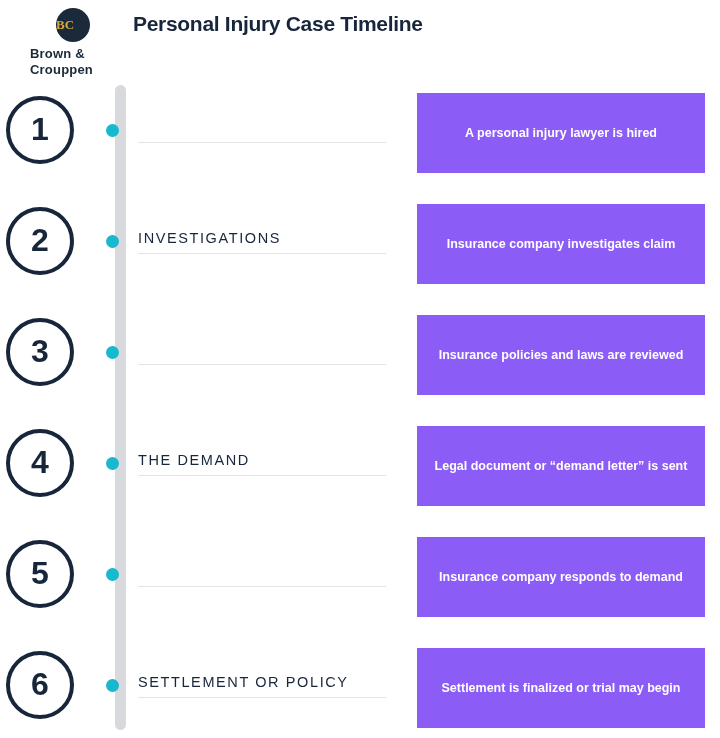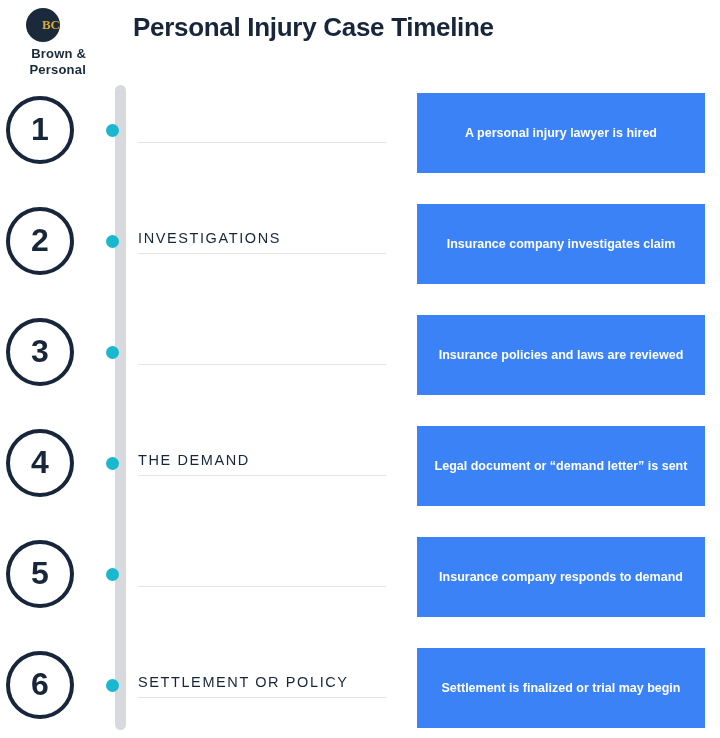--- a/index.html
+++ b/index.html
@@ -11,24 +11,24 @@
     width: 720px;
     height: 738px;
     font-family: "Liberation Sans", sans-serif;
     overflow: hidden;
     position: relative;
   }
 
   
   #logo-block {
     position: absolute;
-    left: 0;
+    left: 30px;
     top: 8px;
     width: 86px;
-    text-align: right;
+    text-align: left;
   }
   #logo-mark {
     width: 34px;
     height: 34px;
     border-radius: 50%;
     background: #1b2a3a;
     margin: 0 auto;
     position: relative;
   }
   #logo-mark .bc {
@@ -48,21 +48,21 @@
     color: #1b2a3a;
     line-height: 1.25;
     letter-spacing: 0.2px;
   }
 
   
   #page-title {
     position: absolute;
     left: 133px;
     top: 12px;
-    font-size: 26px;
+    font-size: 21px;
     font-weight: bold;
     color: #17263a;
     letter-spacing: -0.3px;
     white-space: nowrap;
   }
 
   
   #spine {
     position: absolute;
     left: 115px;
@@ -126,21 +126,21 @@
     width: 248px;
     height: 1px;
     background: #e2e4e6;
   }
   .desc-box {
     position: absolute;
     left: 417px;
     top: -3px;
     width: 288px;
     height: 80px;
-    background: #3b82f6;
+    background: #8b5cf6;
   }
   .desc-box span {
     position: absolute;
     left: 8px; right: 8px;
     top: 50%;
     transform: translateY(-50%);
     text-align: center;
     color: #ffffff;
     font-size: 12.5px;
     font-weight: bold;
@@ -149,21 +149,21 @@
 </style>
 </head>
 <body>
 
 <div id="logo-block">
   <div id="logo-mark">
     <div class="bc">BC</div>
   </div>
   <div id="logo-text">
     <div>Brown &amp;</div>
-    <div>Personal</div>
+    <div>Crouppen</div>
   </div>
 </div>
 
 <div id="page-title">Personal Injury Case Timeline</div>
 
 <div id="spine"></div>
 
 <div class="step" style="top:96px">
   <div class="step-num">
     <span>1</span>

